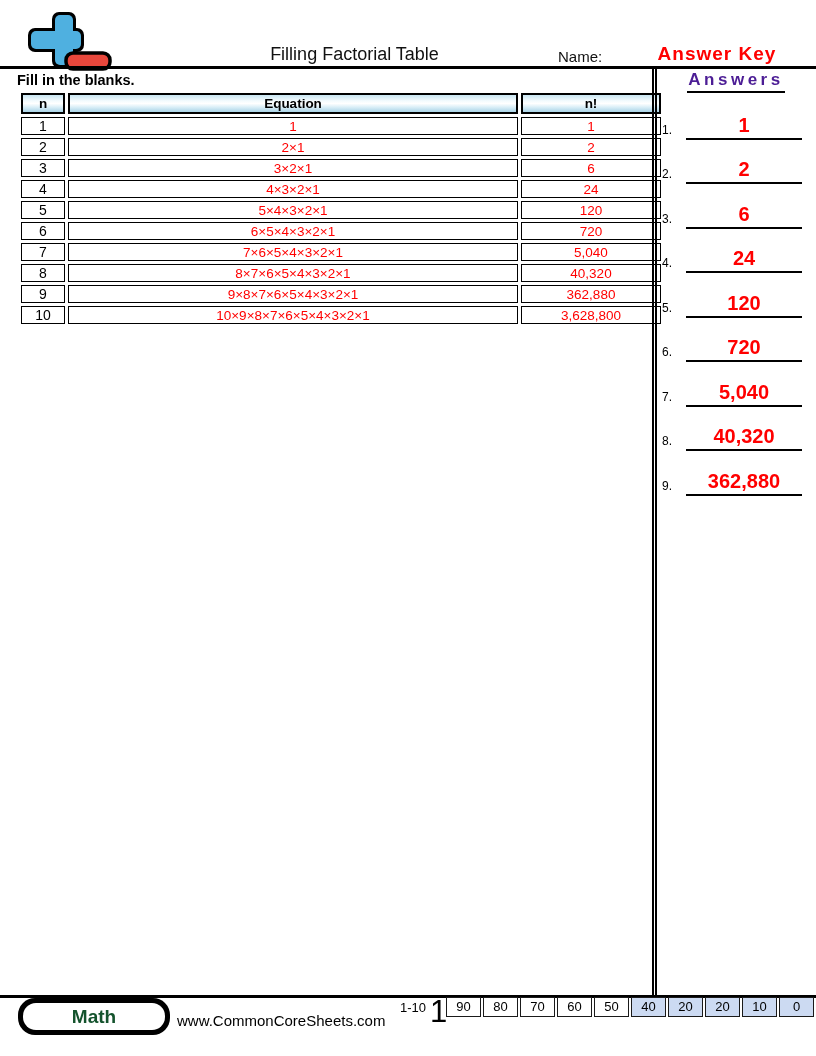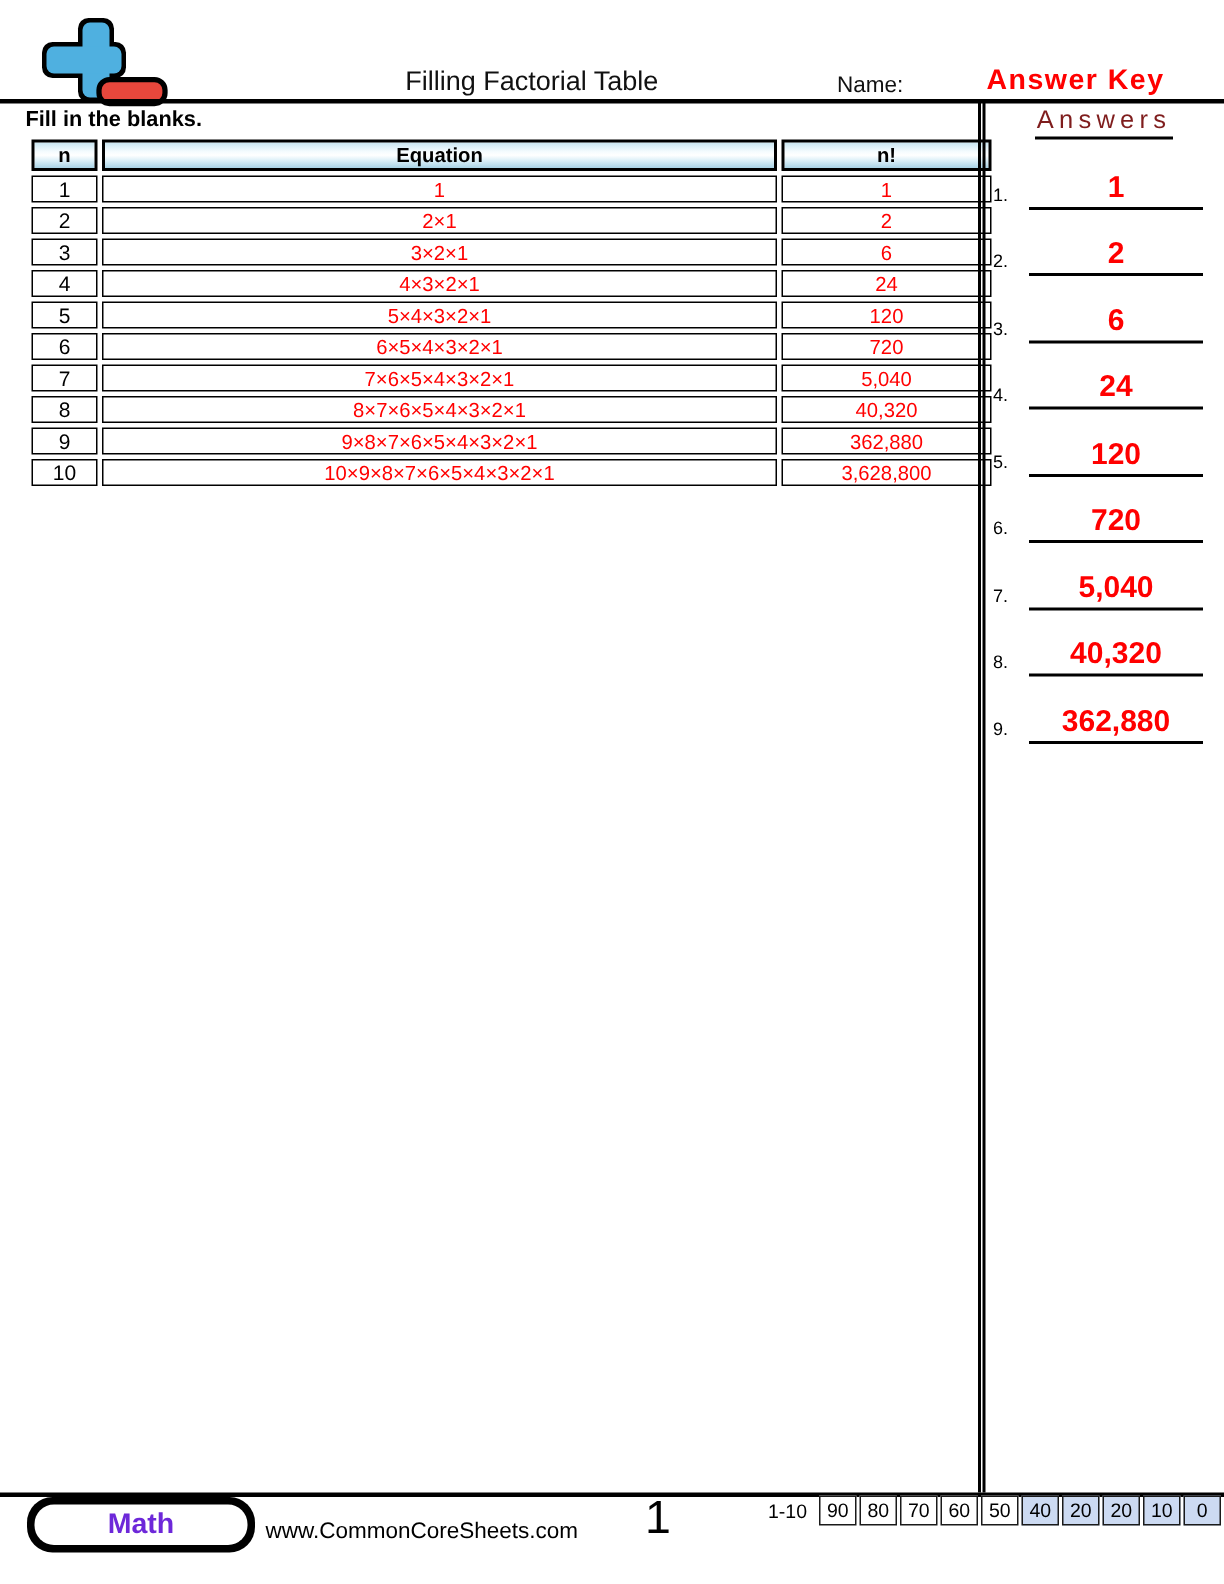--- a/index.html
+++ b/index.html
@@ -68,21 +68,21 @@
   .divider-double {
     position: absolute; left: 652px; top: 67px; width: 5px; height: 928px;
     border-left: 2px solid #000; border-right: 2px solid #000;
   }
 
   
   .answers-col { position: absolute; left: 660px; top: 70px; width: 152px; }
   .answers-title-wrap { text-align: center; }
   .answers-title {
     display: inline-block;
-    font-size: 17px; font-weight: normal; color: #7f1d1d;
+    font-size: 17px; font-weight: bold; color: #4c1d95;
     letter-spacing: 3.5px; border-bottom: 2px solid #000;
     padding: 0 1px 1px 1px;
   }
   .answers-list { position: absolute; left: 0; top: 25px; width: 152px; }
   .answer-item { position: relative; height: 44.5px; }
   .answer-num {
     position: absolute; left: 2px; bottom: 3px;
     font-size: 12px; color: #000;
   }
   .answer-value {
@@ -101,39 +101,39 @@
     background: #000;
   }
   .subject-badge {
     position: absolute; left: 18px; top: 998px; width: 152px; height: 37px;
     background: #000; border-radius: 17px;
   }
   .subject-badge-inner {
     position: absolute; left: 5px; top: 5px; right: 5px; bottom: 5px;
     background: #fff; border-radius: 13px;
     display: flex; align-items: center; justify-content: center;
-    font-size: 19px; font-weight: bold; color: #6d28d9; text-align: center;
+    font-size: 19px; font-weight: bold; color: #14532d; text-align: center;
   }
   .website {
     position: absolute; left: 177px; top: 1012px;
     font-size: 15px; color: #000;
   }
   .page-number {
     position: absolute; left: 430px; top: 994px;
     font-size: 31px; color: #000;
   }
   .score-table {
     position: absolute; right: 2px; top: 997px;
     display: flex; align-items: center;
   }
   .score-range {
-    font-size: 13px; color: #000; margin-right: 6px;
+    font-size: 13px; color: #000; margin-right: 18px;
   }
   .score-cell {
-    display: inline-block; width: 25px; height: 20px; line-height: 18px;
+    display: inline-block; width: 35px; height: 20px; line-height: 18px;
     border: 1.5px solid #1a1a1a; text-align: center;
     font-size: 13px; color: #000; background: #ffffff; margin-left: 2px;
   }
   .score-cell.shaded { background: #ccdaf2; }
 </style>
 </head>
 <body>
 
 <div class="page">
 

